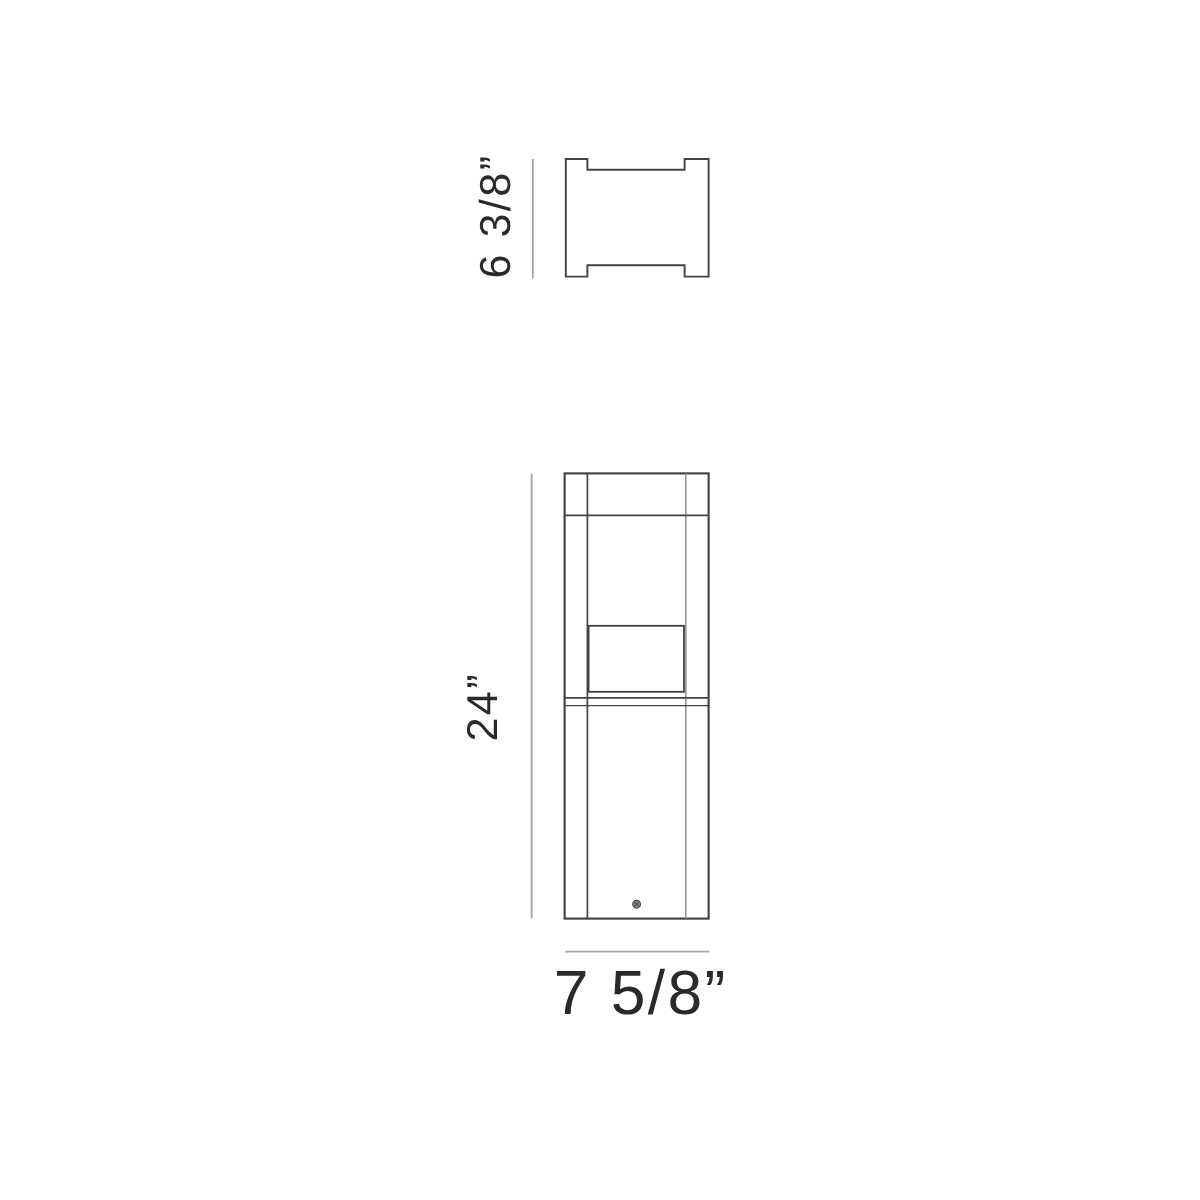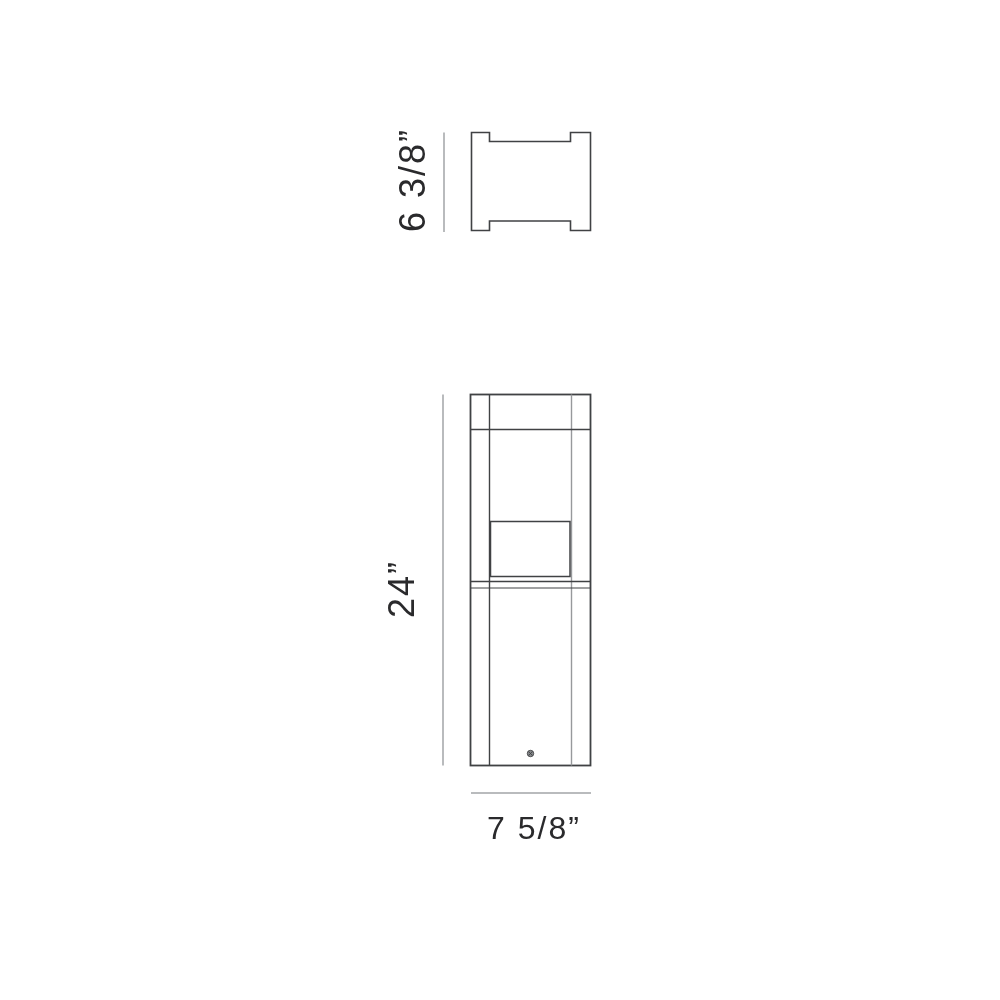--- a/index.html
+++ b/index.html
@@ -26,21 +26,21 @@
     white-space: nowrap;
     letter-spacing: 2px;
     line-height: 1;
     user-select: none;
   }
   .dim-label.vertical {
     font-size: 36px;
     transform: translate(-50%, -50%) rotate(-90deg);
   }
   .dim-label.horizontal {
-    font-size: 32px;
+    font-size: 52px;
     transform: translate(-50%, -50%);
     text-align: center;
   }
   #label-top-height   { left: 413px; top: 180px; }
   #label-front-height { left: 402px; top: 589px; }
   #label-front-width  { left: 534px; top: 828px; }
 </style>
 </head>
 <body>
 

